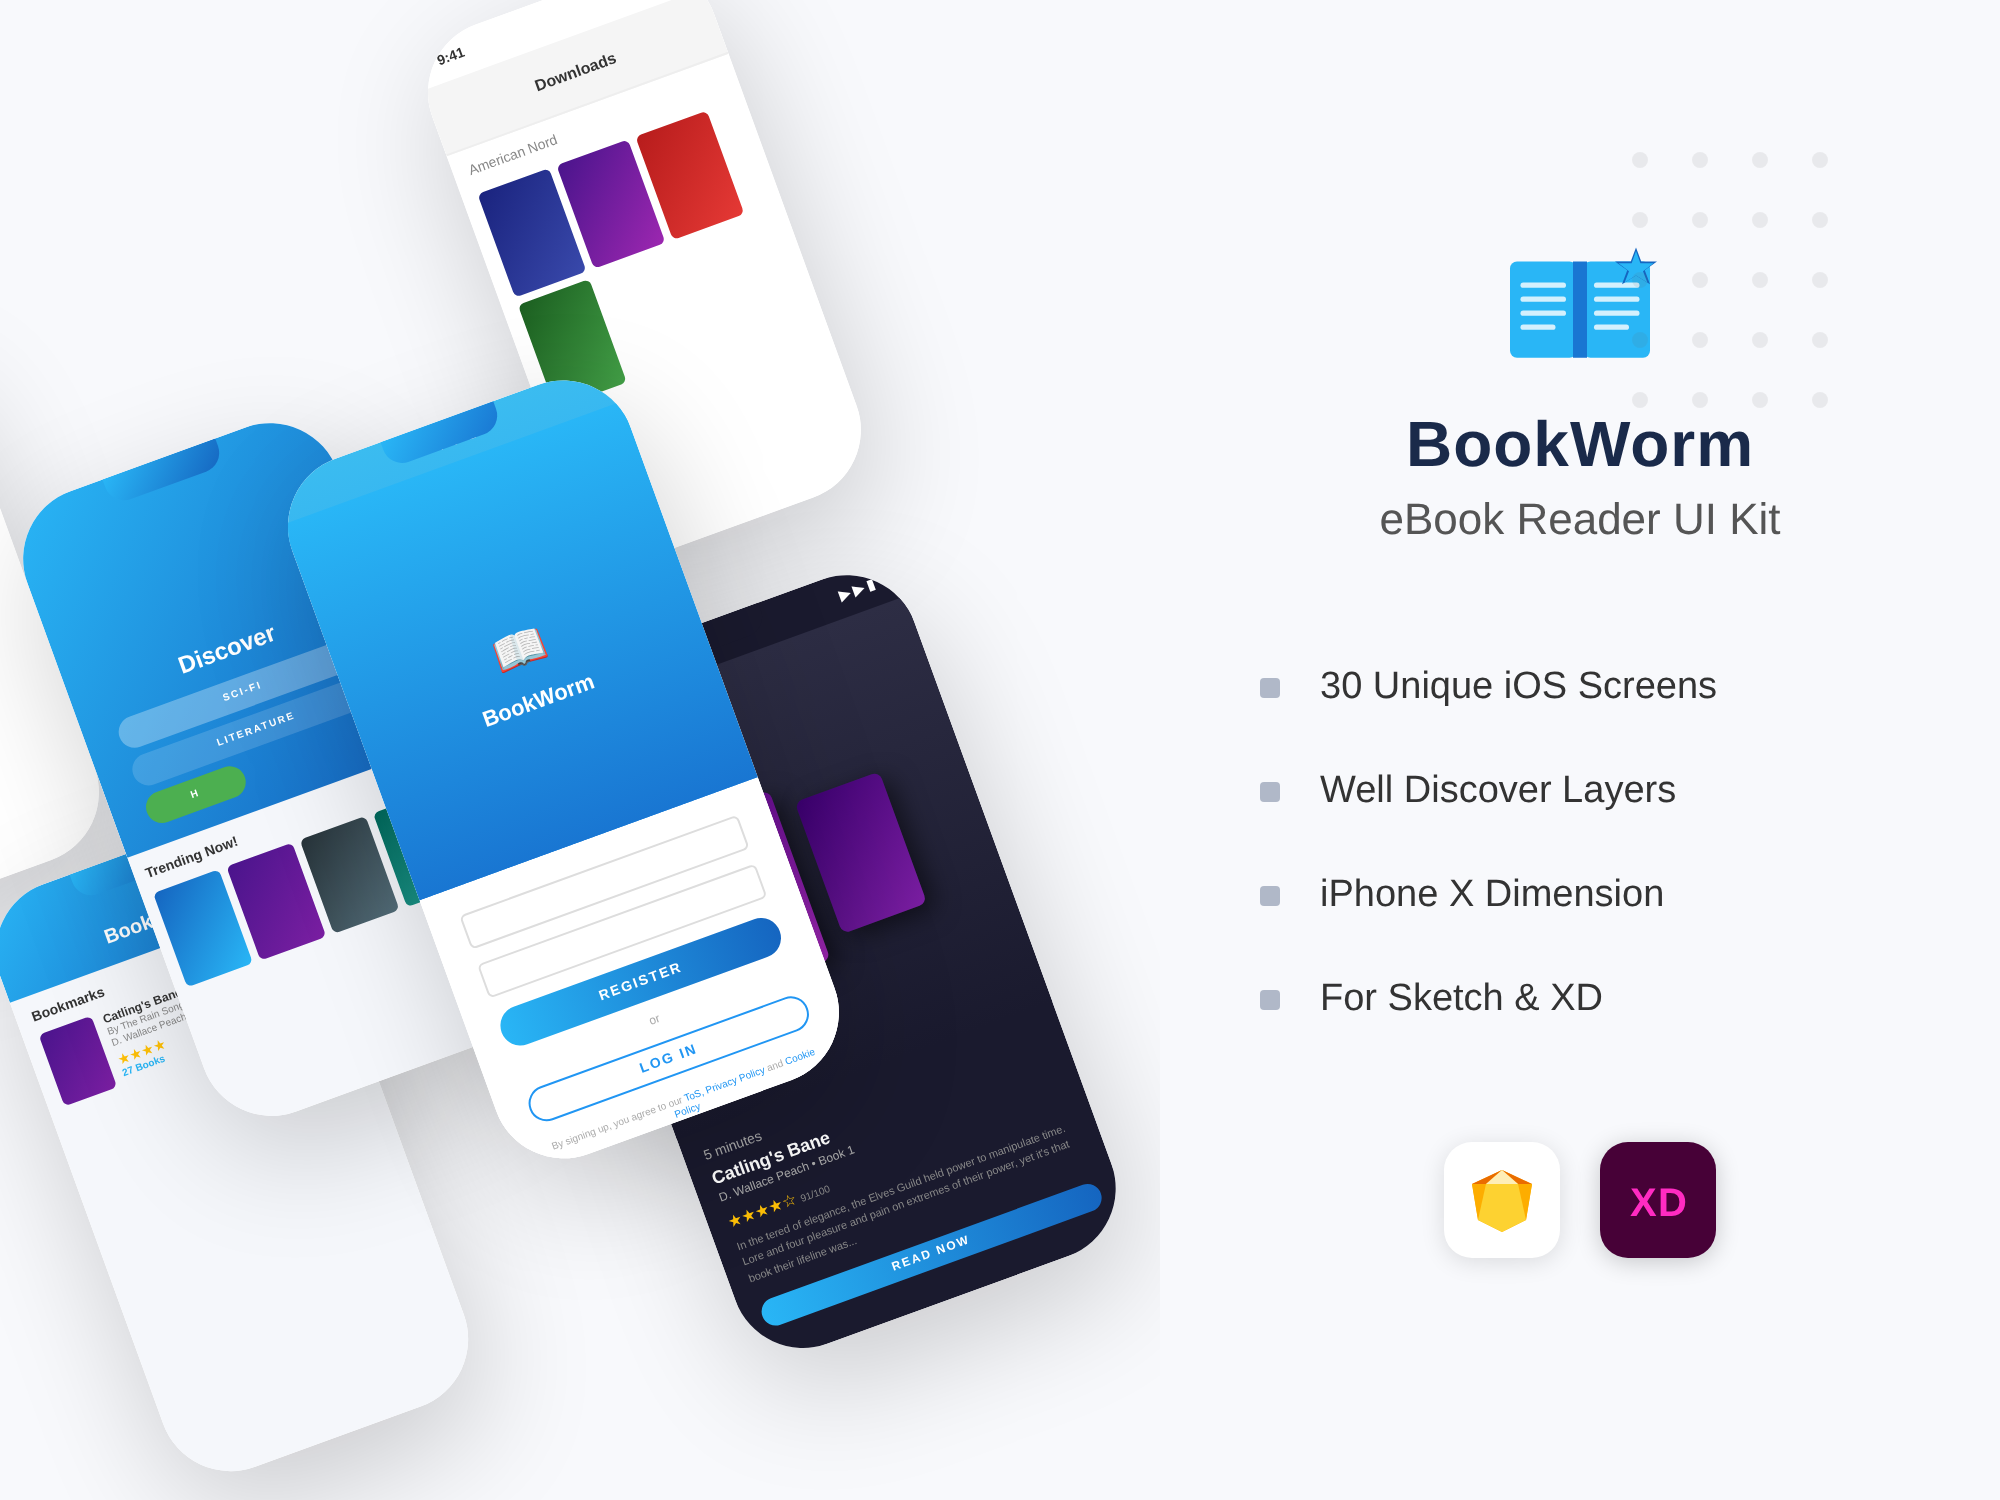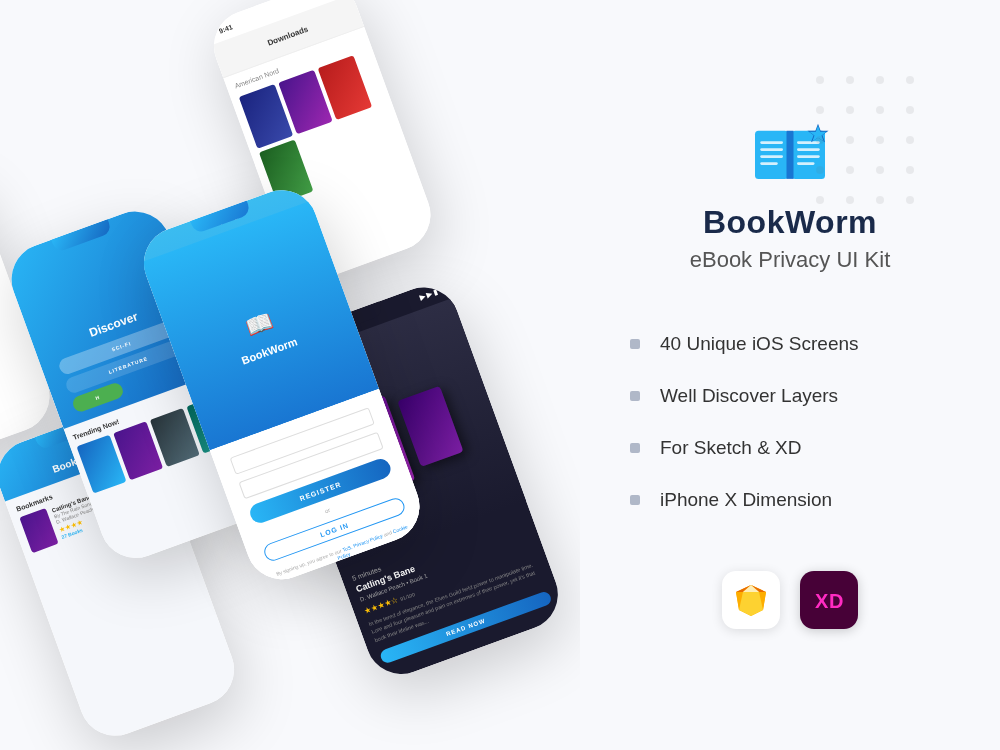--- a/index.html
+++ b/index.html
@@ -772,39 +772,39 @@
 
       <rect x="58" y="22" width="26" height="3" rx="1.5" fill="white" opacity="0.8"></rect>
       <rect x="58" y="30" width="26" height="3" rx="1.5" fill="white" opacity="0.8"></rect>
       <rect x="58" y="38" width="26" height="3" rx="1.5" fill="white" opacity="0.8"></rect>
       <rect x="58" y="46" width="20" height="3" rx="1.5" fill="white" opacity="0.8"></rect>
 
       <polygon points="82,2 85,10 94,10 87,15 90,23 82,18 74,23 77,15 70,10 79,10" fill="#1565c0"></polygon>
       <polygon points="82,4 84.5,11 92,11 86,15.5 88.5,22 82,18 75.5,22 78,15.5 72,11 79.5,11" fill="#29b6f6"></polygon>
     </svg>
     <div class="app-name">BookWorm</div>
-    <div class="app-subtitle">eBook Privacy UI Kit</div>
+    <div class="app-subtitle">eBook Reader UI Kit</div>
   </div>
 
   <ul class="features-list">
     <li>
       <div class="bullet"></div>
-      <span>40 Unique iOS Screens</span>
+      <span>30 Unique iOS Screens</span>
     </li>
     <li>
       <div class="bullet"></div>
       <span>Well Discover Layers</span>
     </li>
     <li>
       <div class="bullet"></div>
-      <span>For Sketch &amp; XD</span>
+      <span>iPhone X Dimension</span>
     </li>
     <li>
       <div class="bullet"></div>
-      <span>iPhone X Dimension</span>
+      <span>For Sketch &amp; XD</span>
     </li>
   </ul>
 
   <div class="tools-row">
 
     <div class="tool-icon tool-sketch">
       <svg width="36" height="36" viewBox="0 0 36 36">
         <polygon points="18,3 33,10 30,28 18,34 6,28 3,10" fill="#FDB300"></polygon>
         <polygon points="18,3 33,10 26,10 18,3" fill="#EA6C00"></polygon>
         <polygon points="18,3 10,10 3,10 18,3" fill="#EA6C00"></polygon>

